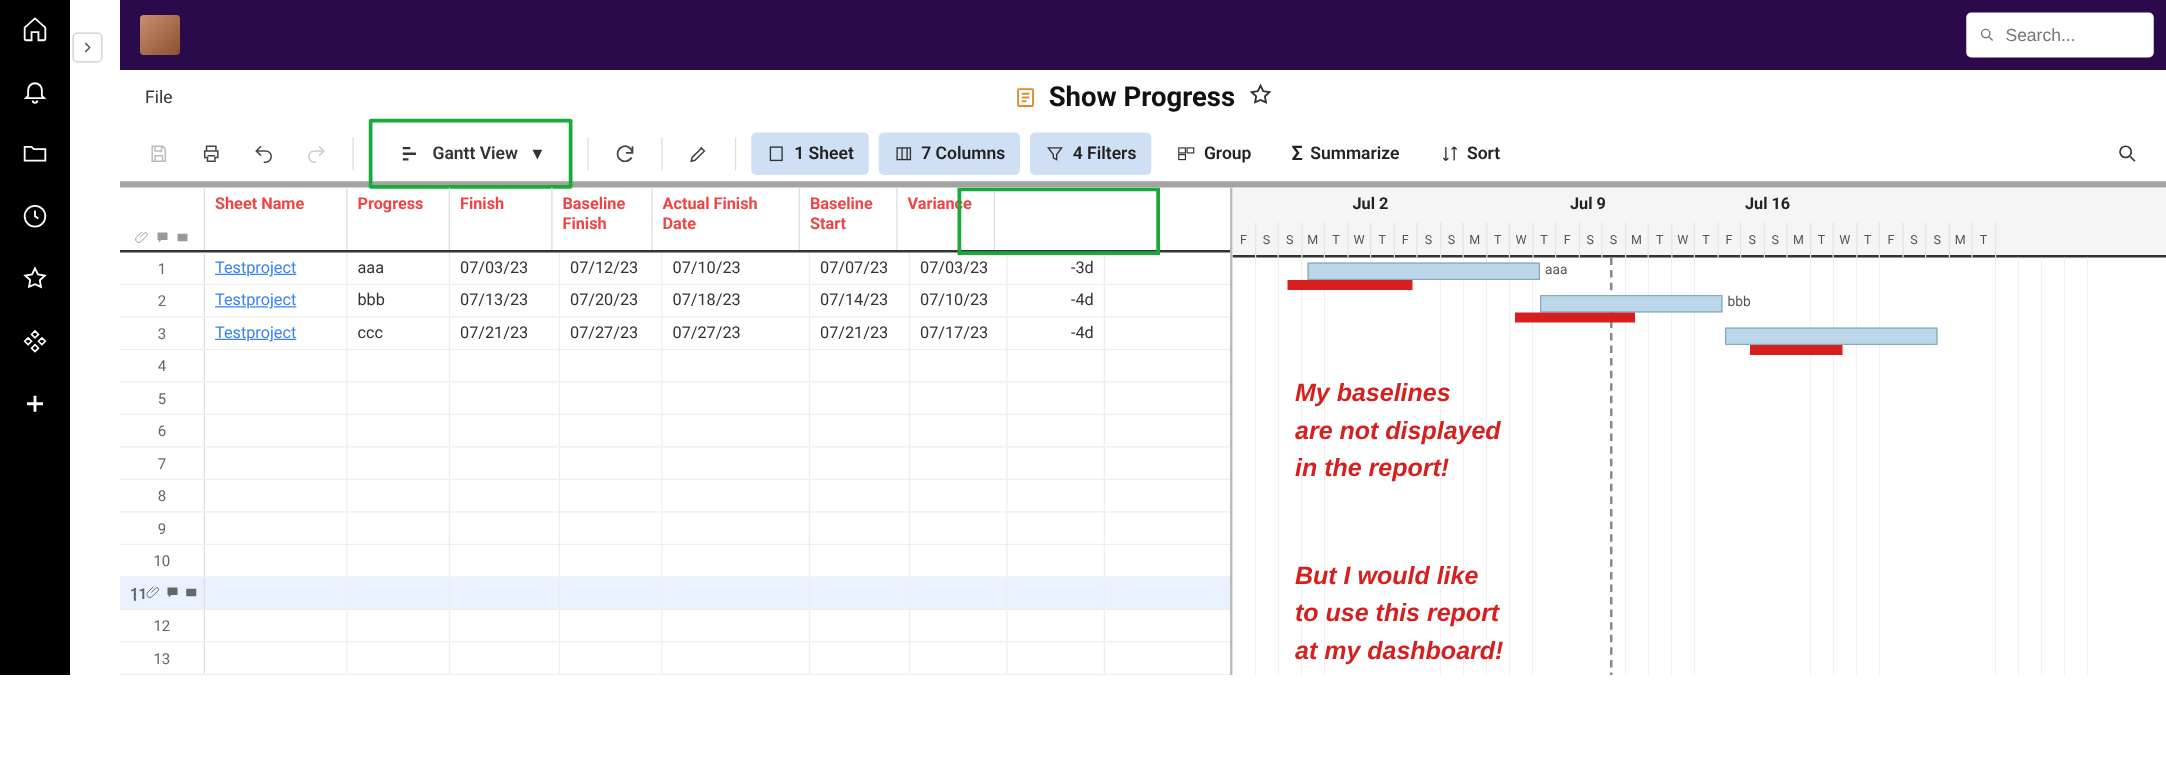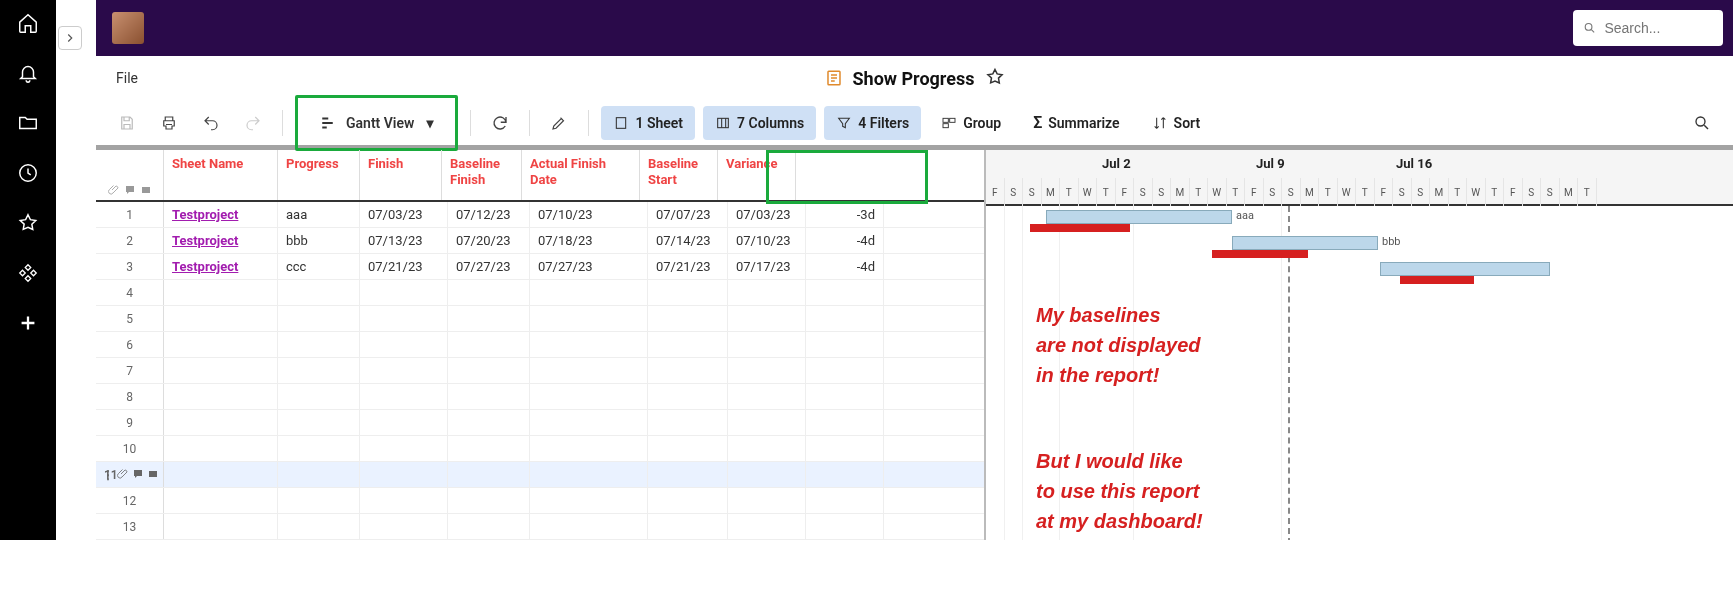--- a/index.html
+++ b/index.html
@@ -17,21 +17,21 @@
 
 .topbar { height: 56px; background: #2a0a4a; display: flex; align-items: center; padding: 0 10px; position: relative; margin-left: 40px; }
 .avatar { width: 32px; height: 32px; border-radius: 3px; background: linear-gradient(135deg,#c89070,#8a5030); margin-left: 6px; }
 .searchbox { position: absolute; right: 10px; top: 10px; width: 150px; height: 36px; background: #fff; border-radius: 4px; display: flex; align-items: center; padding: 0 10px; gap: 8px; color: #666; }
 .searchbox input { border: none; outline: none; width: 100%; font-size: 14px; color: #333; }
 
 
 .filerow { height: 44px; display: flex; align-items: center; padding: 0 20px; position: relative; margin-left: 40px; }
 .file-menu { font-size: 14px; color: #333; cursor: pointer; }
 .title-center { position: absolute; left: 50%; transform: translateX(-50%); display: flex; align-items: center; gap: 10px; }
-.title-center .title-text { font-size: 18px; font-weight: 700; color: #111; }
+.title-center .title-text { font-size: 22px; font-weight: 700; color: #111; }
 .title-icon { width: 18px; height: 18px; }
 .star { cursor: pointer; }
 
 
 .toolbar { height: 50px; display: flex; align-items: center; padding: 0 14px; gap: 8px; margin-left: 40px; border-bottom: 5px solid #a3a3a3; position: relative; }
 .tbtn { height: 34px; display: flex; align-items: center; justify-content: center; padding: 0 8px; border-radius: 4px; cursor: pointer; color: #444; }
 .tbtn svg { width: 18px; height: 18px; }
 .tsep { width: 1px; height: 26px; background: #ddd; margin: 0 4px; }
 .gantt-view-btn { border: 3px solid #1aaa3c; border-radius: 2px; height: 56px; padding: 0 22px; display: flex; align-items: center; gap: 8px; font-weight: 600; font-size: 14px; }
 .gantt-view-btn .caret { margin-left: 4px; }
@@ -47,21 +47,21 @@
 .colhead { border-right: 1px solid #ddd; padding: 6px 8px; font-size: 13px; font-weight: 700; color: #ef4444; display: flex; align-items: flex-start; }
 .colhead.twoline { line-height: 1.2; }
 .baseline-box { position: absolute; border: 3px solid #1aaa3c; pointer-events: none; }
 
 .datarow { height: 26px; display: flex; border-bottom: 1px solid #eee; }
 .datarow.sel { background: #eaf2ff; }
 .rownum { width: 68px; border-right: 1px solid #ddd; display: flex; align-items: center; justify-content: center; color: #666; font-size: 12px; position: relative; }
 .rownum.selnum { font-weight: 600; }
 .rownum .rowicons { position: absolute; right: 4px; display: flex; gap: 3px; color: #666; }
 .cell { border-right: 1px solid #eee; padding: 0 8px; display: flex; align-items: center; font-size: 13px; }
-.cell a { color: #a21caf; text-decoration: underline; font-weight: bold; }
+.cell a { color: #3b82f6; text-decoration: underline; }
 .cell.num { justify-content: flex-end; }
 
 
 .gridright { flex: 1; display: flex; flex-direction: column; position: relative; overflow: hidden; }
 .gantt-head { height: 56px; border-bottom: 2px solid #333; background: #f5f5f5; position: relative; }
 .week-labels { height: 28px; display: flex; position: relative; }
 .week-label { position: absolute; font-size: 13px; font-weight: 700; color: #222; top: 6px; }
 .day-labels { height: 28px; display: flex; }
 .day-label { width: 18.5px; font-size: 10px; color: #555; display: flex; align-items: center; justify-content: center; border-right: 1px solid #e5e5e5; }
 .gantt-body { flex: 1; position: relative; background:
@@ -465,21 +465,21 @@
     <div class="cell w-bfin"></div>
     <div class="cell w-bstart"></div>
     <div class="cell w-var"></div>
             </div>
           </div>
       </div>
 
       <div class="gridright">
         <div class="gantt-head">
           <div class="week-labels" id="week-labels">
-              <span class="week-label" style="left: 116px;">Jul 2</span>
+              <span class="week-label" style="left: 96px;">Jul 2</span>
               <span class="week-label" style="left: 270px;">Jul 9</span>
               <span class="week-label" style="left: 410px;">Jul 16</span>
             </div>
           <div class="day-labels" id="day-labels">
               <div class="day-label">F</div>
               <div class="day-label">S</div>
               <div class="day-label">S</div>
               <div class="day-label">M</div>
               <div class="day-label">T</div>
               <div class="day-label">W</div>

